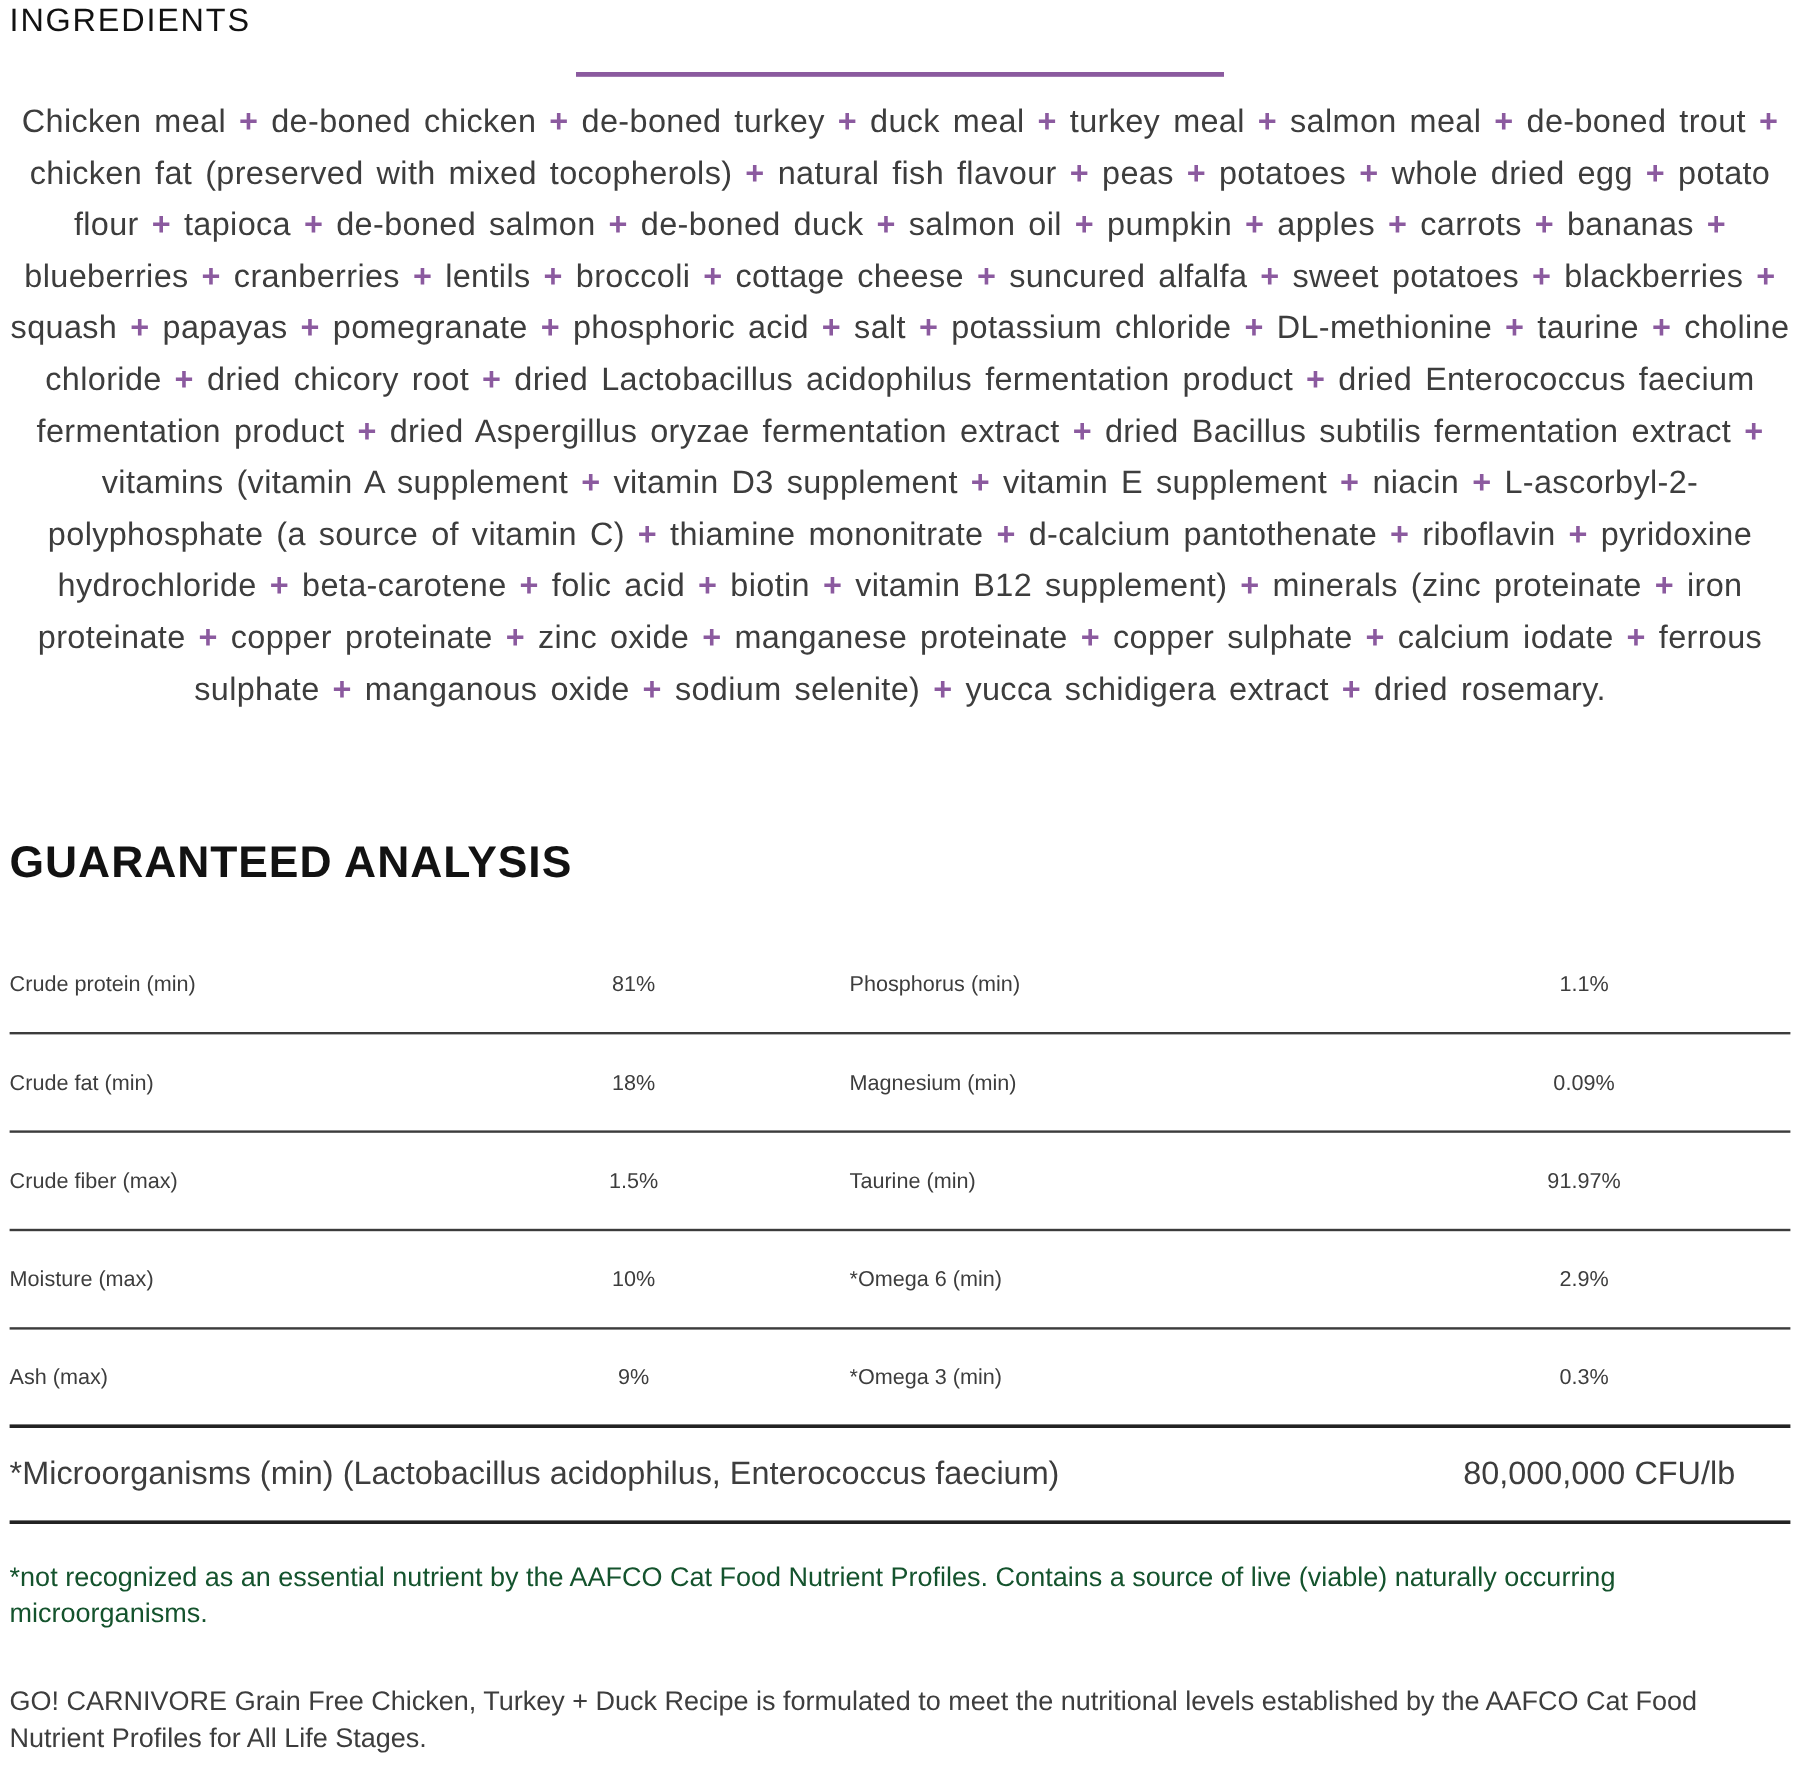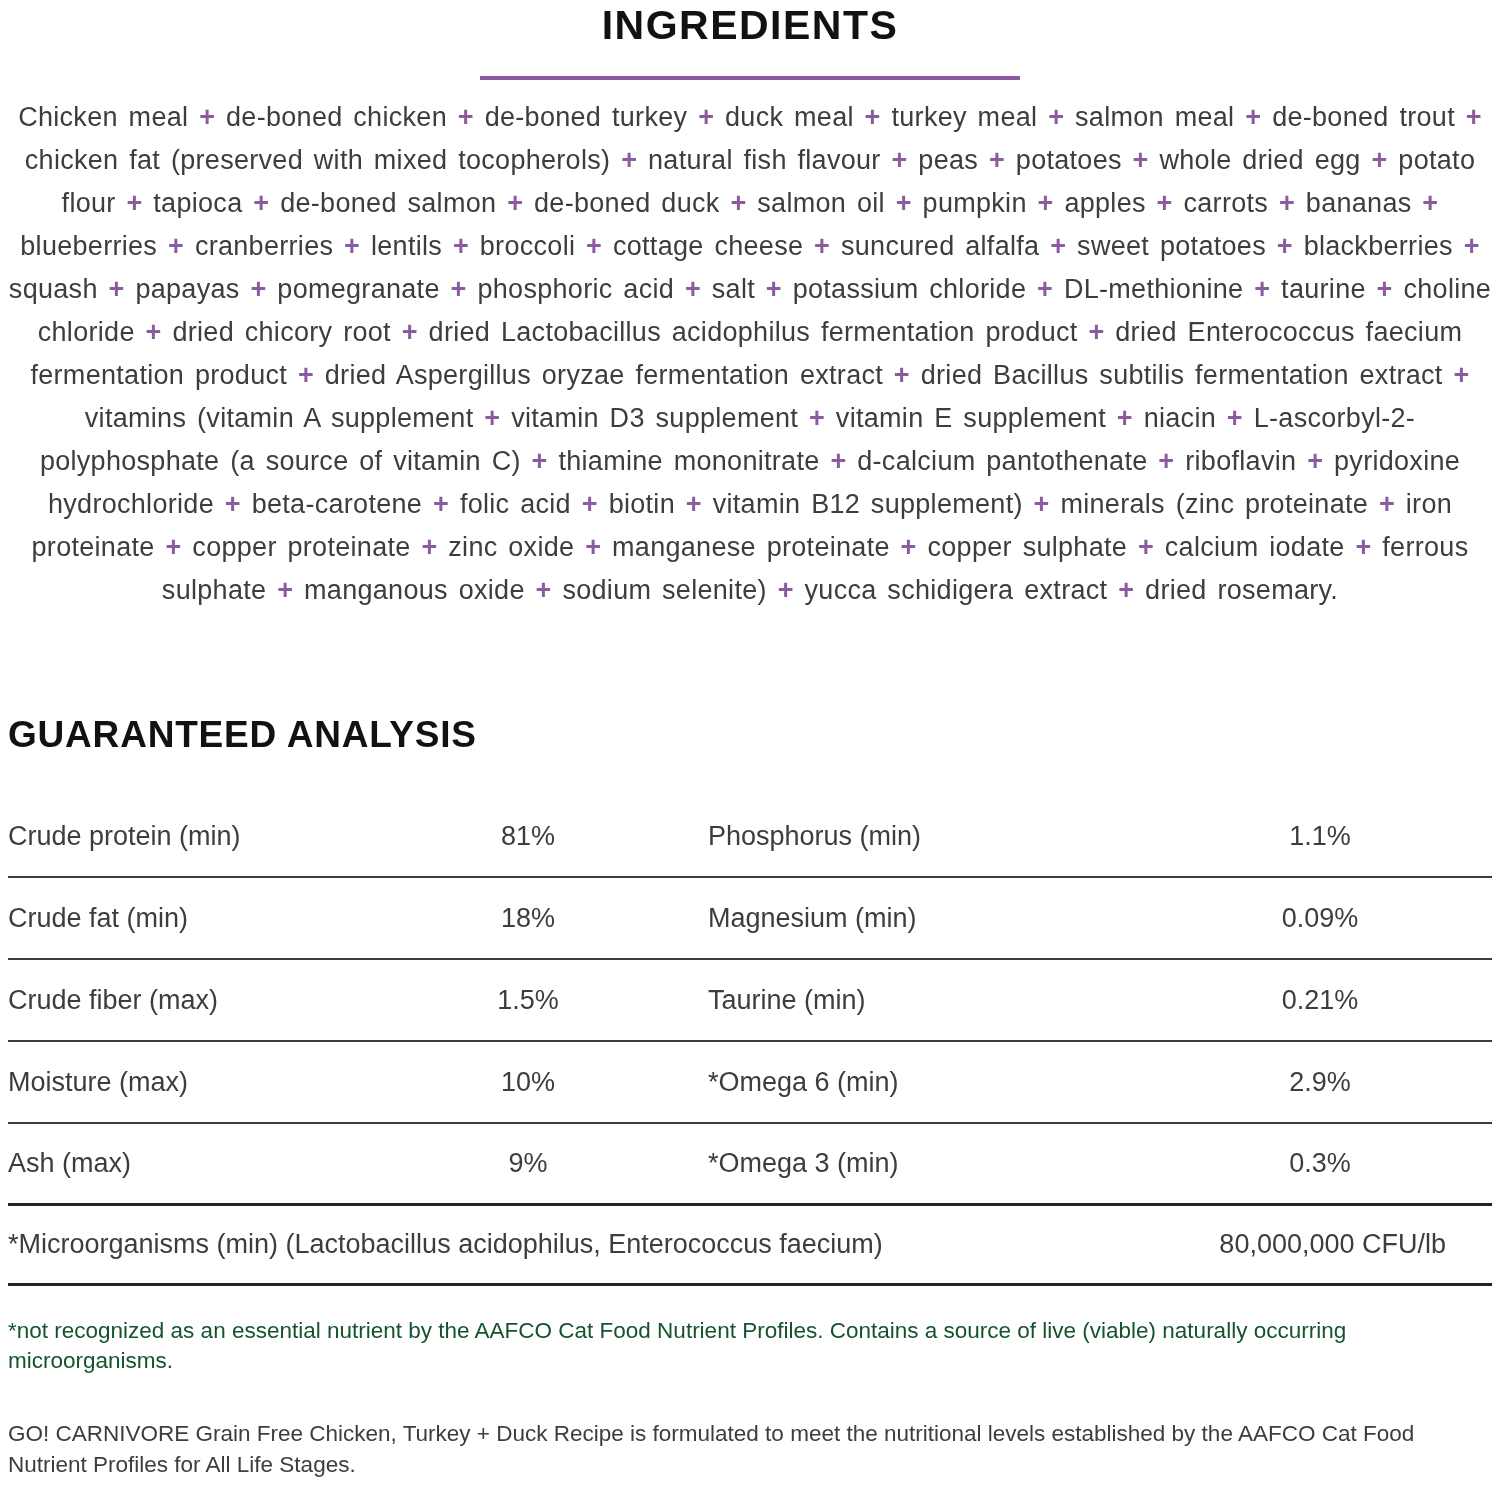--- a/index.html
+++ b/index.html
@@ -8,23 +8,22 @@
     width: 1500px;
     height: 1491px;
     font-family: "Liberation Sans", sans-serif;
     color: #3d3d3d;
     overflow: hidden;
   }
   .page { width: 1500px; padding: 0 8px; }
 
   
   .ing-title {
-    text-align: center;
-    font-size: 41px;
-    font-weight: 700;
+    font-size: 27px;
+    font-weight: 400;
     letter-spacing: 1.5px;
     color: #121212;
     padding-top: 2px;
   }
   .accent-rule {
     width: 540px;
     height: 4px;
     background: #8b5a9f;
     margin: 27px auto 0 auto;
     border: none;
@@ -53,21 +52,21 @@
     letter-spacing: 0.8px;
     color: #121212;
   }
   .ga-table { margin-top: 40px; }
   .ga-row {
     display: grid;
     grid-template-columns: 440px 160px 100px 440px 1fr;
     align-items: center;
     height: 82px;
     border-bottom: 2px solid #3c3c3c;
-    font-size: 27px;
+    font-size: 18px;
   }
   .ga-row:last-of-type { border-bottom: 3px solid #222222; }
   .ga-label { text-align: left; }
   .ga-value { text-align: center; }
   .micro-row {
     display: flex;
     justify-content: space-between;
     align-items: center;
     height: 80px;
     border-bottom: 3px solid #222222;
@@ -116,21 +115,21 @@
         <span class="ga-value">18%</span>
         <span></span>
         <span class="ga-label">Magnesium (min)</span>
         <span class="ga-value">0.09%</span>
       </div>
       <div class="ga-row">
         <span class="ga-label">Crude fiber (max)</span>
         <span class="ga-value">1.5%</span>
         <span></span>
         <span class="ga-label">Taurine (min)</span>
-        <span class="ga-value">0.21%</span>
+        <span class="ga-value">91.97%</span>
       </div>
       <div class="ga-row">
         <span class="ga-label">Moisture (max)</span>
         <span class="ga-value">10%</span>
         <span></span>
         <span class="ga-label">*Omega 6 (min)</span>
         <span class="ga-value">2.9%</span>
       </div>
       <div class="ga-row">
         <span class="ga-label">Ash (max)</span>

